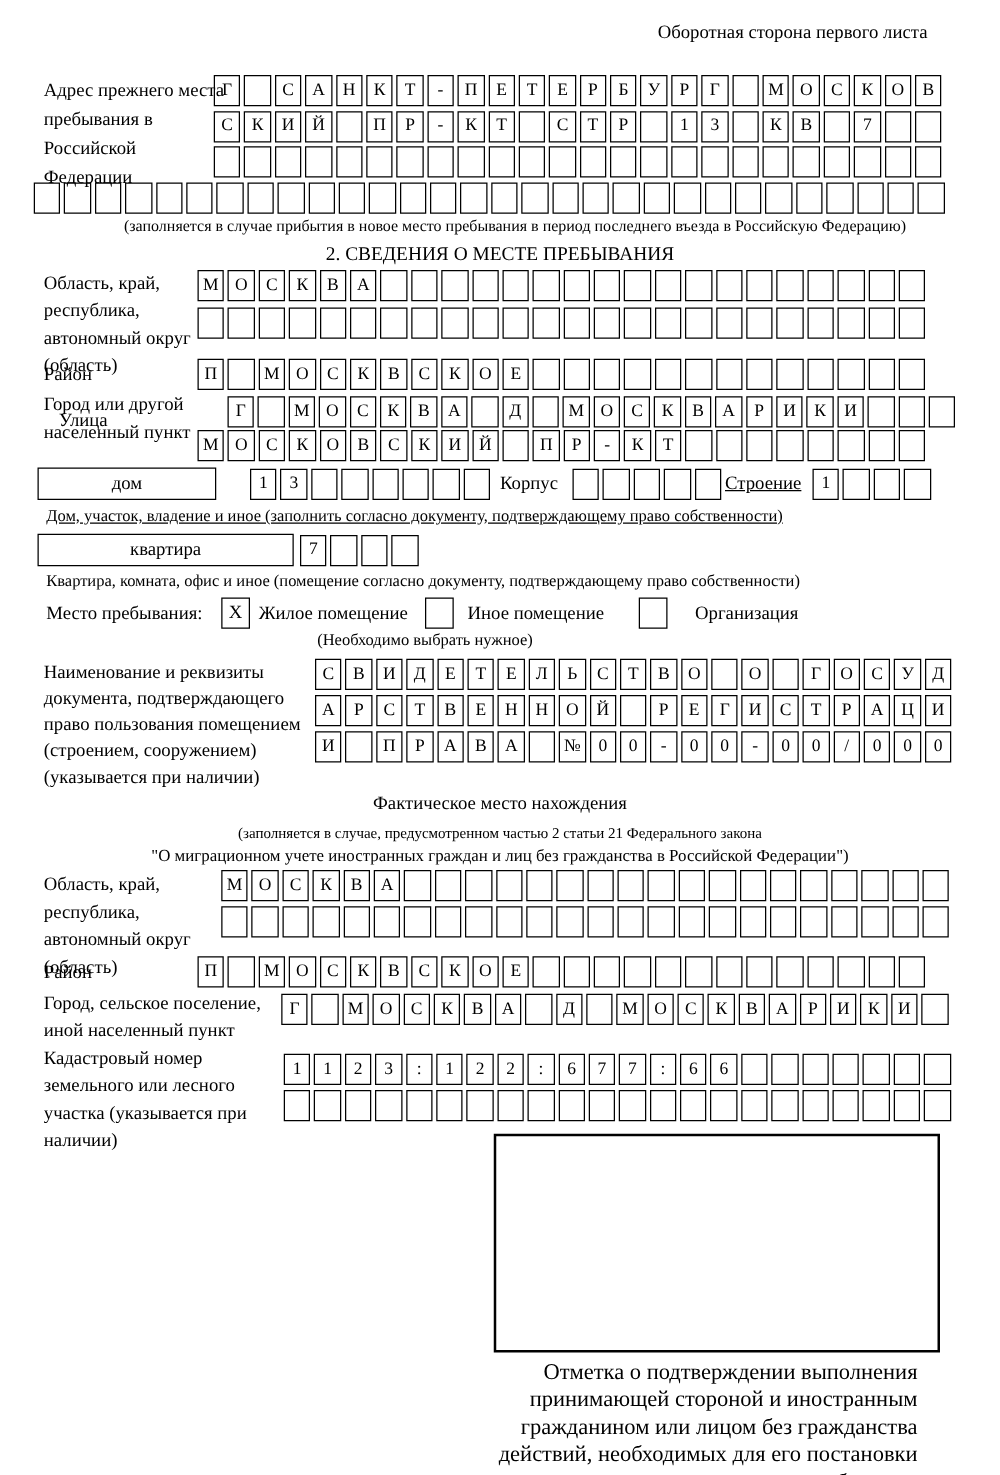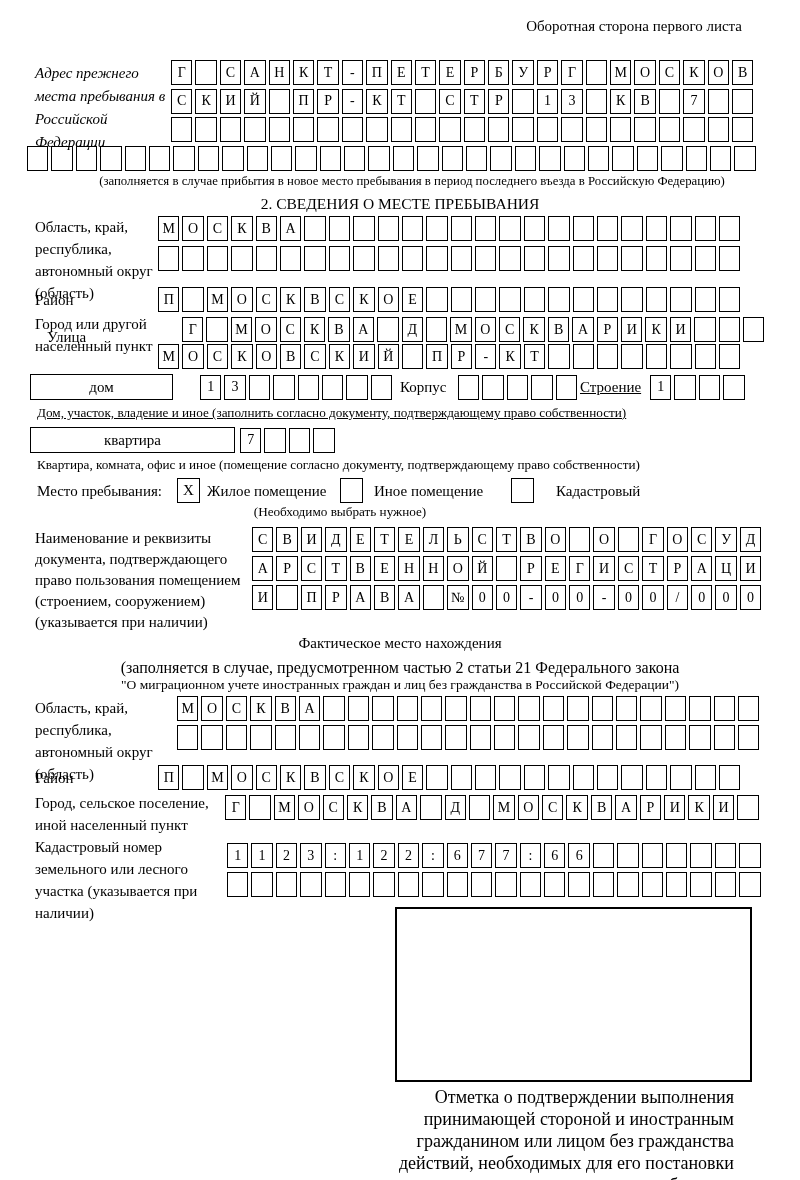--- a/index.html
+++ b/index.html
@@ -28,21 +28,21 @@
   .center{width:800px;text-align:center;left:0;}
   .title{font-weight:normal;font-size:15.5px;}
 </style>
 </head>
 <body>
 
 <div>
 
   <div class="abs" style="top:18px;right:58px;font-size:15px;">Оборотная сторона первого листа</div>
 
-  <div class="abs lbl" style="left:35px;top:62px;width:145px;line-height:23px;font-style:italic;">Адрес прежнего места пребывания в Российской Федерации</div>
+  <div class="abs lbl" style="left:35px;top:62px;width:145px;line-height:23px;">Адрес прежнего места пребывания в Российской Федерации</div>
 
   <div class="cells" style="left:171px;top:60px;">
       <div class="cell">Г</div>
       <div class="cell"></div>
       <div class="cell">С</div>
       <div class="cell">А</div>
       <div class="cell">Н</div>
       <div class="cell">К</div>
       <div class="cell">Т</div>
       <div class="cell">-</div>
@@ -332,21 +332,21 @@
     </div>
 
   <div class="abs" style="left:37px;top:457px;font-size:13.2px;">Квартира, комната, офис и иное (помещение согласно документу, подтверждающему право собственности)</div>
 
   <div class="abs lbl" style="left:37px;top:480px;">Место пребывания:</div>
   <div class="checkbox" style="left:177px;top:478px;">X</div>
   <div class="abs lbl" style="left:207px;top:480px;">Жилое помещение</div>
   <div class="checkbox" style="left:340px;top:478px;"></div>
   <div class="abs lbl" style="left:374px;top:480px;">Иное помещение</div>
   <div class="checkbox" style="left:511px;top:478px;"></div>
-  <div class="abs lbl" style="left:556px;top:480px;">Кадастровый</div>
+  <div class="abs lbl" style="left:556px;top:480px;">Организация</div>
 
   <div class="abs" style="left:175px;top:504px;width:330px;text-align:center;font-size:13.2px;">(Необходимо выбрать нужное)</div>
 
   <div class="abs lbl" style="left:35px;top:528px;width:207px;line-height:21px;">Наименование и реквизиты документа, подтверждающего право пользования помещением (строением, сооружением) (указывается при наличии)</div>
   <div class="cells" style="left:252px;top:527px;">
       <div class="cell">С</div>
       <div class="cell">В</div>
       <div class="cell">И</div>
       <div class="cell">Д</div>
       <div class="cell">Е</div>
@@ -408,21 +408,21 @@
       <div class="cell">-</div>
       <div class="cell">0</div>
       <div class="cell">0</div>
       <div class="cell">/</div>
       <div class="cell">0</div>
       <div class="cell">0</div>
       <div class="cell">0</div>
     </div>
 
   <div class="abs title center" style="top:635px;font-size:15px;">Фактическое место нахождения</div>
-  <div class="abs center" style="top:659px;font-size:16px;">(заполняется в случае, предусмотренном частью 2 статьи 21 Федерального закона</div>
+  <div class="abs center" style="top:659px;font-size:12px;">(заполняется в случае, предусмотренном частью 2 статьи 21 Федерального закона</div>
   <div class="abs center" style="top:677px;font-size:13.5px;">"О миграционном учете иностранных граждан и лиц без гражданства в Российской Федерации")</div>
 
   <div class="abs lbl" style="left:35px;top:697px;width:132px;">Область, край, республика, автономный округ (область)</div>
   <div class="cells" style="left:177px;top:696px;">
       <div class="cell">М</div>
       <div class="cell">О</div>
       <div class="cell">С</div>
       <div class="cell">К</div>
       <div class="cell">В</div>
       <div class="cell">А</div>

